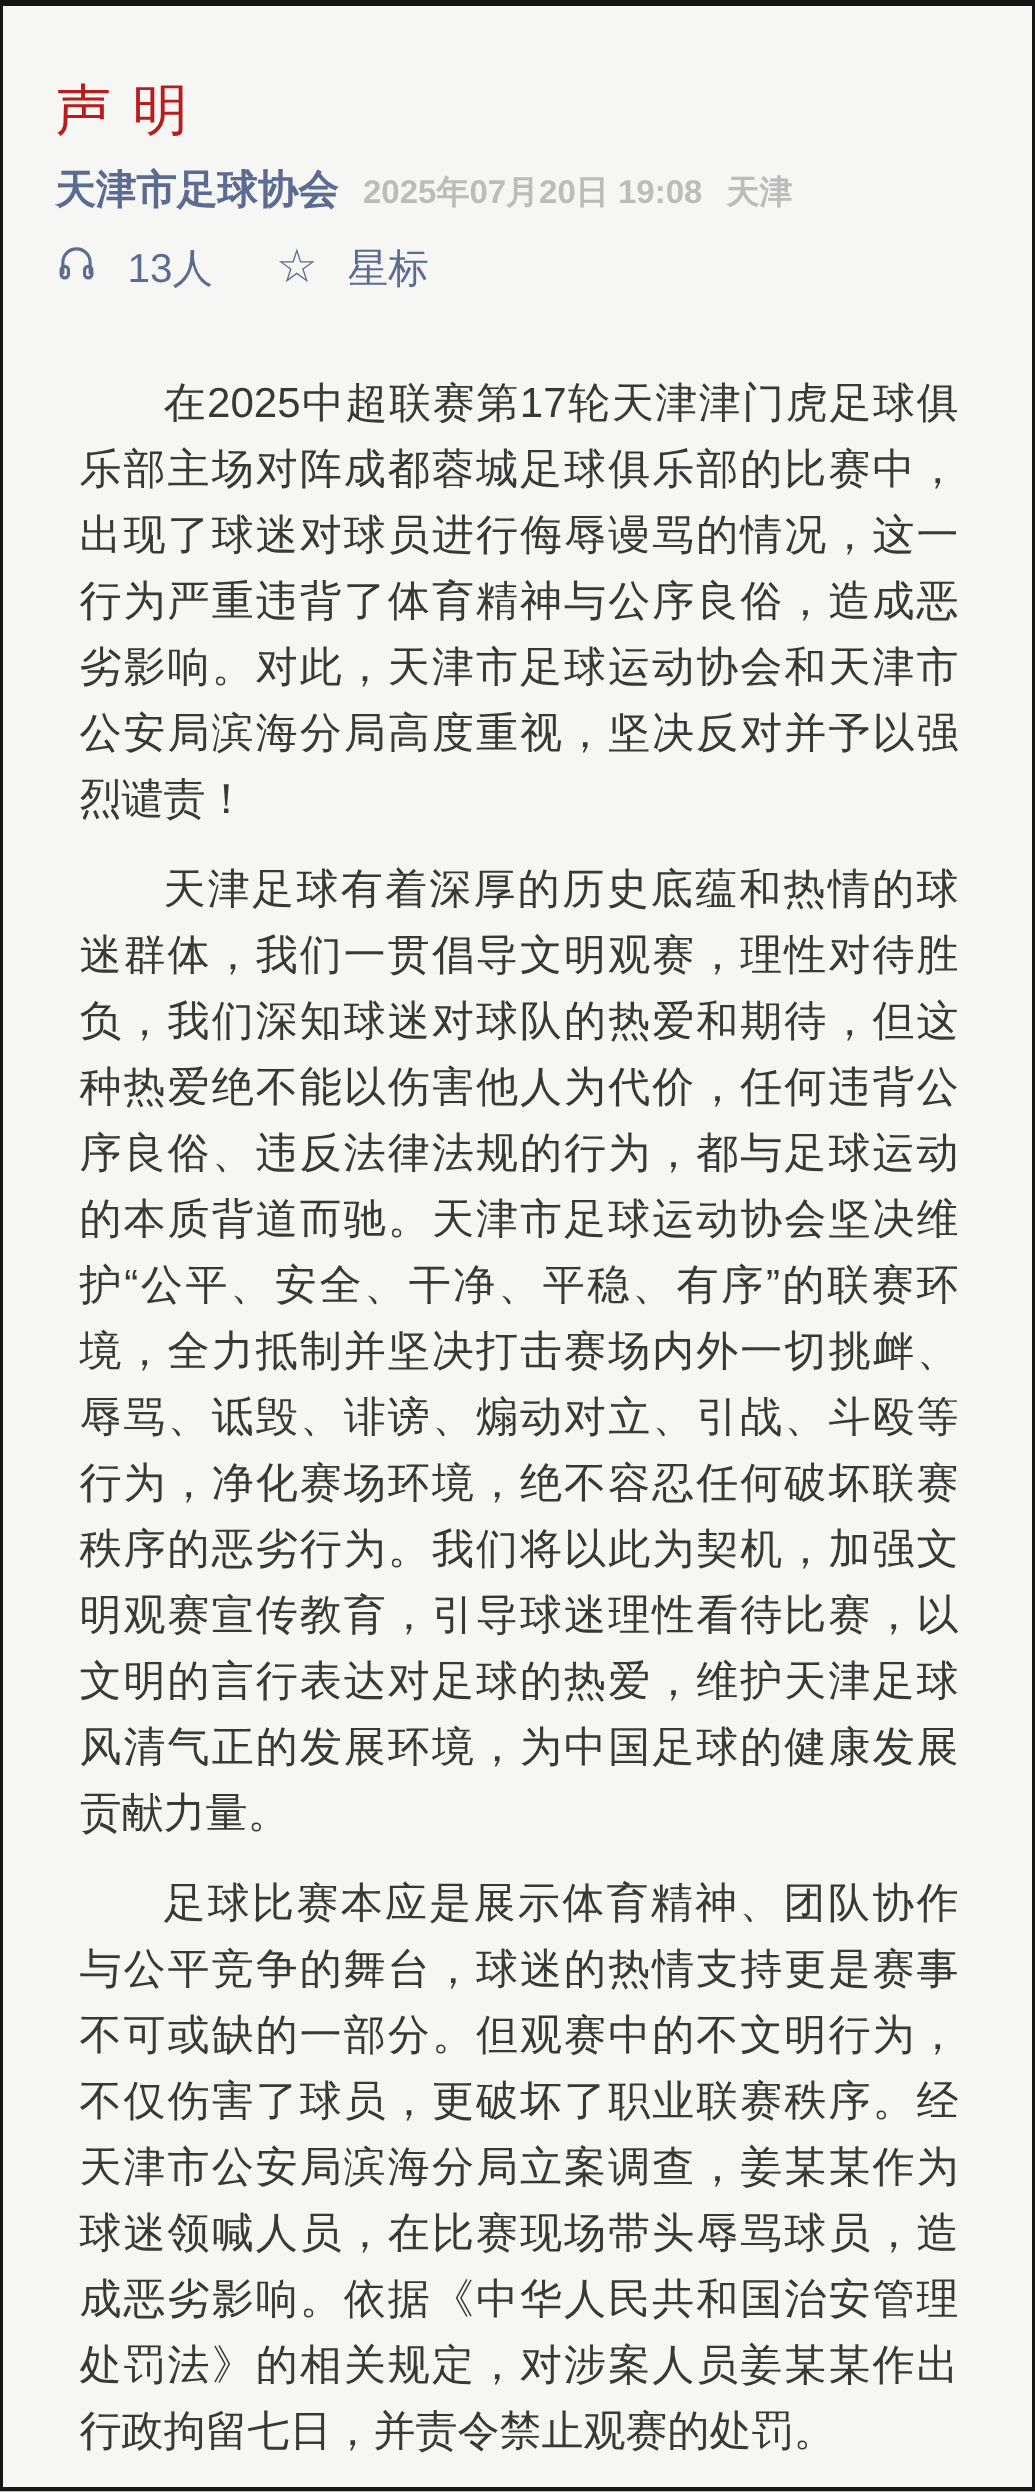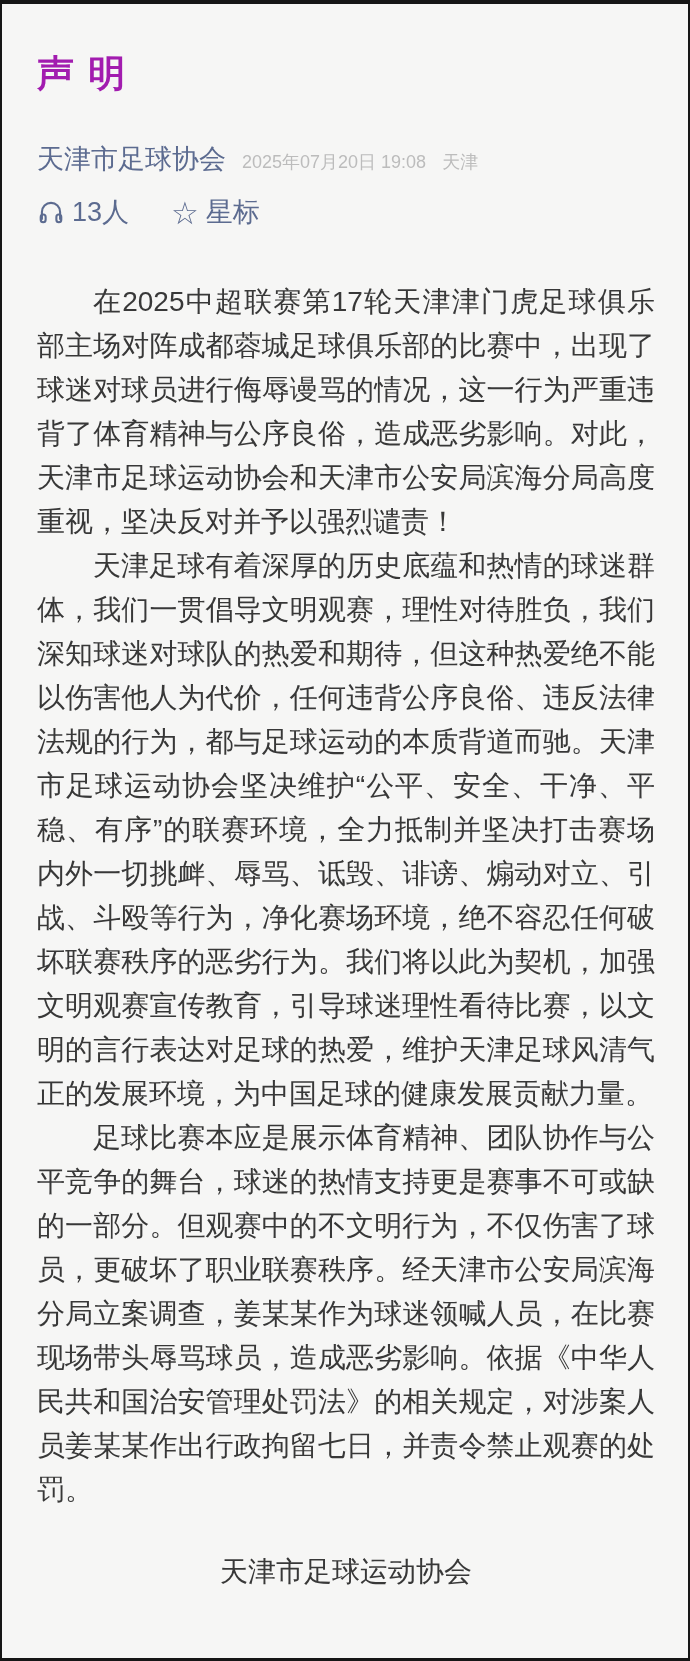--- a/index.html
+++ b/index.html
@@ -14,52 +14,52 @@
     height: 1661px;
     background: #f6f6f5;
     border: 2px solid #161616;
     border-top-width: 4px;
     border-bottom-width: 3px;
     padding: 48px 33px 0 35px;
     overflow: hidden;
   }
   .page-title {
     font-size: 37px;
-    font-weight: 700;
-    color: #a21caf;
+    font-weight: 400;
+    color: #b91c1c;
     letter-spacing: 2px;
     line-height: 1.2;
   }
   .meta-row {
-    margin-top: 45px;
+    margin-top: 12px;
     display: flex;
     align-items: baseline;
     gap: 16px;
     white-space: nowrap;
+    font-weight: bold;
   }
   .author-link {
     font-size: 27px;
     color: #5c6b90;
     cursor: pointer;
   }
   .meta-muted {
-    font-size: 18px;
+    font-size: 22px;
     color: #bcbcbc;
   }
   .meta-row2 {
     margin-top: 17px;
     display: flex;
     align-items: center;
     gap: 42px;
     color: #5c6b90;
   }
   .meta-chip {
     display: inline-flex;
-    align-items: center;
-    gap: 7px;
+    gap: 20px;
     font-size: 27px;
     color: #5c6b90;
     cursor: pointer;
   }
   .headphones-icon svg {
     display: block;
     width: 28px;
     height: 28px;
   }
   .star-glyph {
@@ -70,21 +70,21 @@
   }
   .article-body {
     margin-top: 50px;
     font-size: 28px;
     line-height: 44px;
     color: #383838;
     text-align: justify;
   }
   .article-body p {
     text-indent: 2em;
-    margin: 0;
+    margin: 16px;
   }
   .signature-block {
     margin-top: 38px;
     font-size: 28px;
     line-height: 44px;
     color: #383838;
     text-align: center;
   }
 </style>
 </head>

